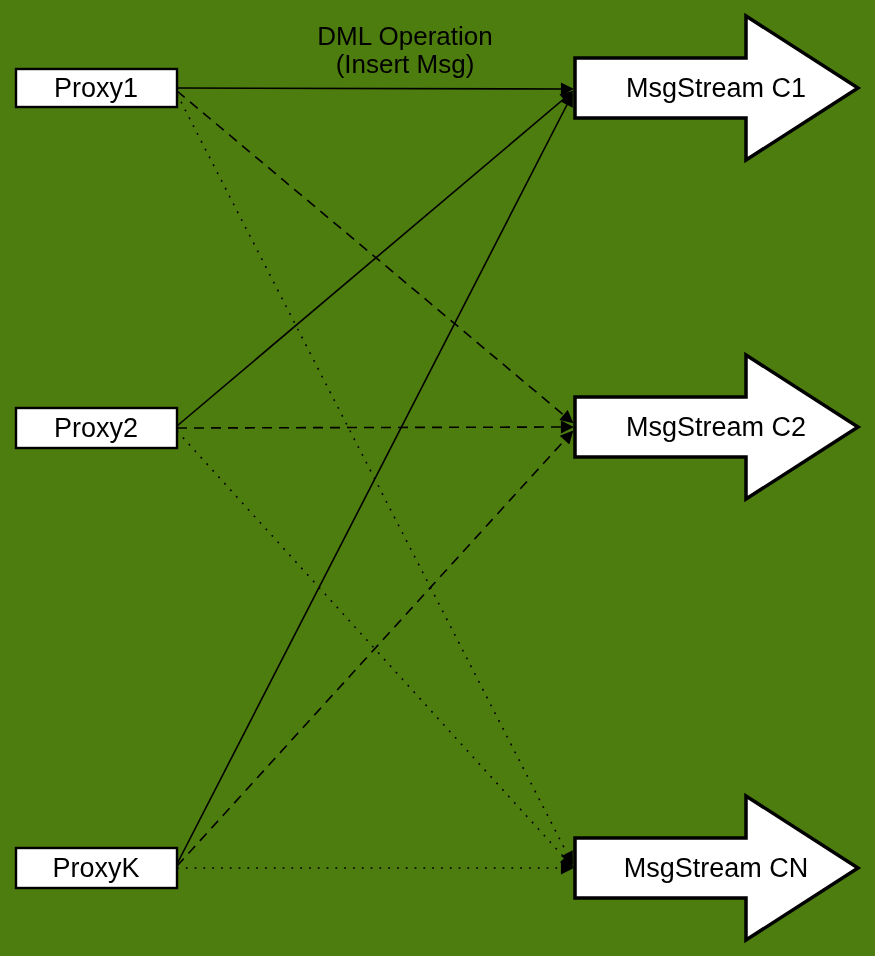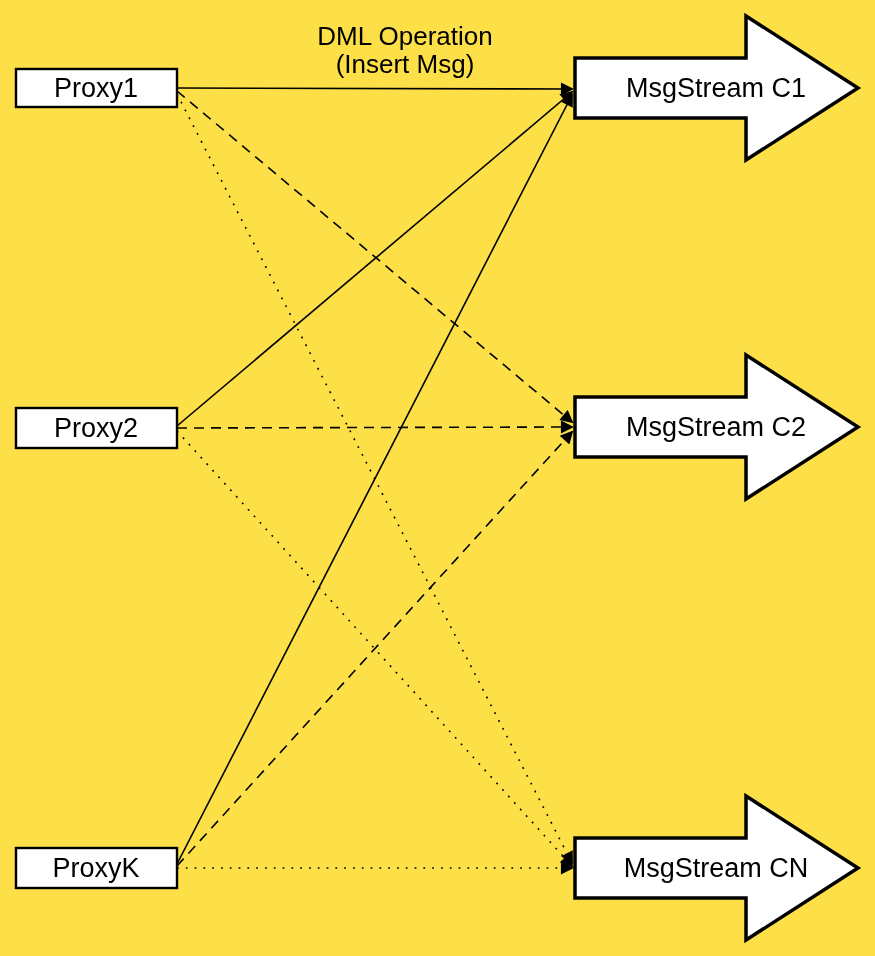--- a/index.html
+++ b/index.html
@@ -4,21 +4,21 @@
 <style>
   html, body {
     margin: 0;
     padding: 0;
     background: #ffffff;
   }
   .canvas {
     position: relative;
     width: 875px;
     height: 956px;
-    background: #fde047;
+    background: #4d7c0f;
     font-family: "Liberation Sans", sans-serif;
     text-align: right;
   }
   svg {
     display: block;
   }
   text {
     font-family: "Liberation Sans", sans-serif;
     font-size: 27px;
     fill: #000000;

